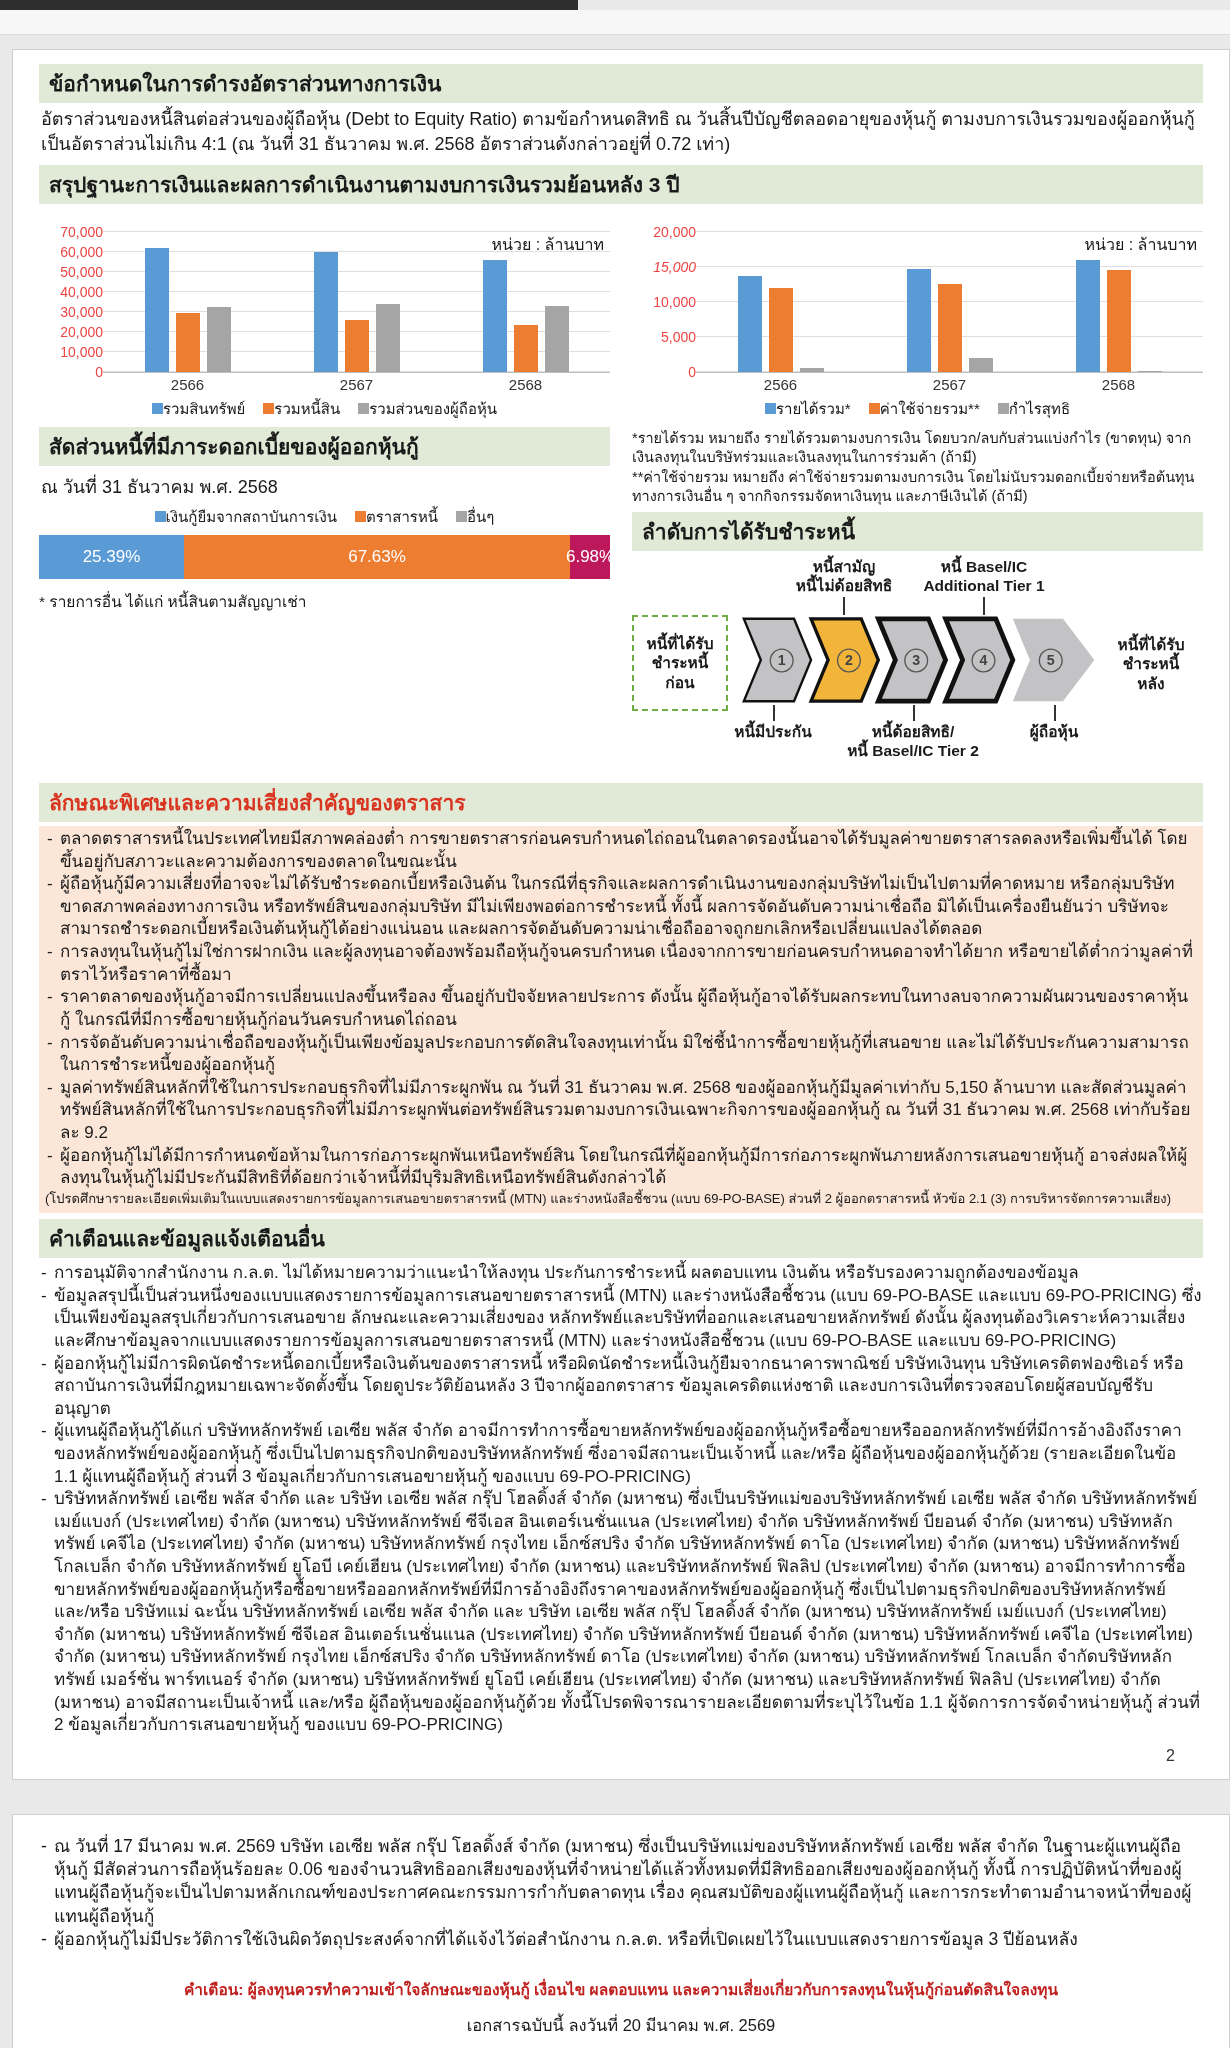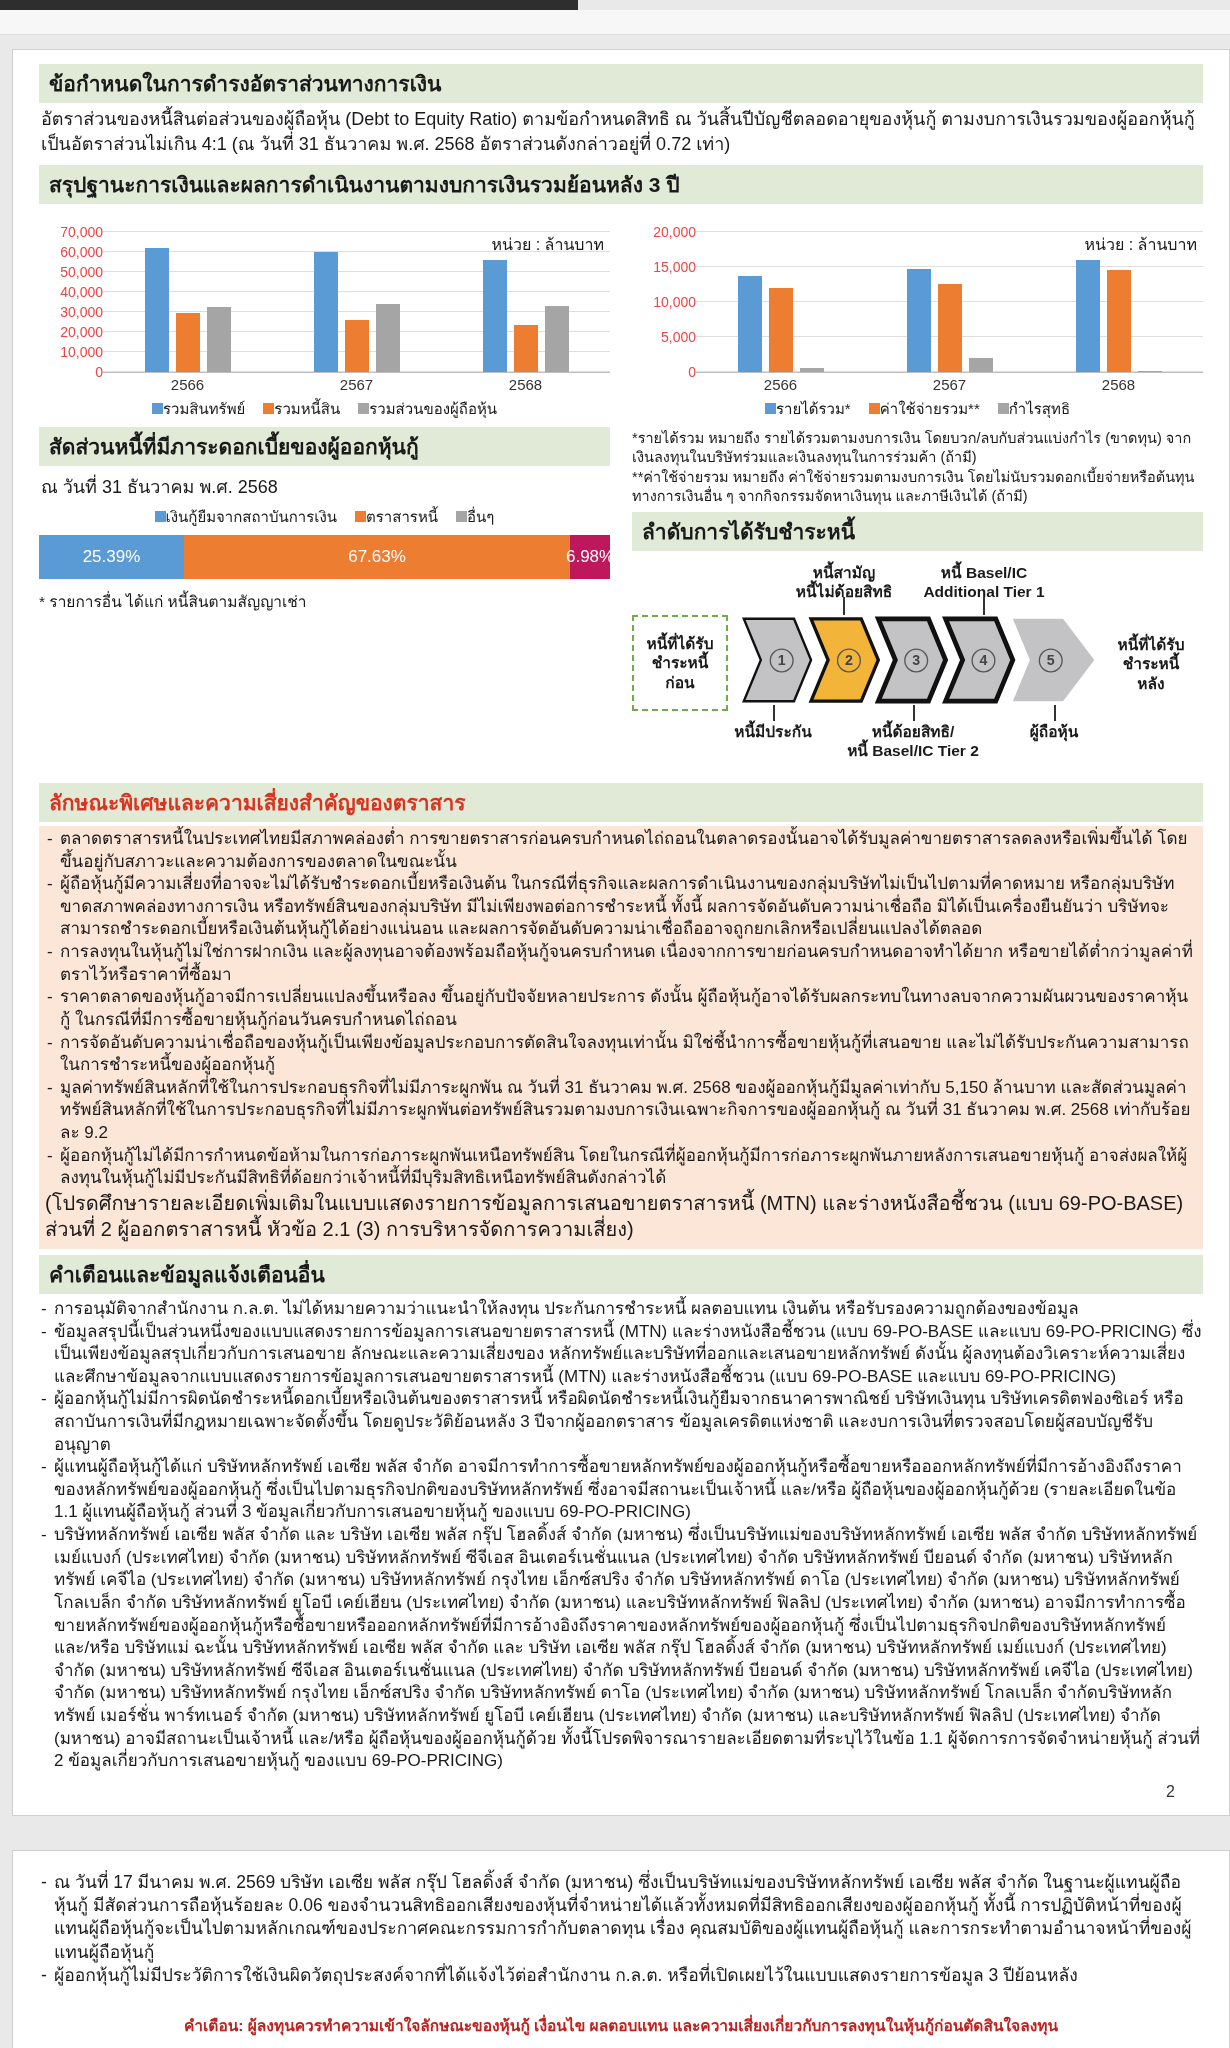--- a/index.html
+++ b/index.html
@@ -32,42 +32,42 @@
   .chart-footnotes p{margin:0 0 2px 0}
   
   .asof{font-size:18px;margin:6px 0 2px 2px}
   .stackbar{display:flex;height:44px;margin-top:6px}
   .seg{display:flex;align-items:center;justify-content:center;color:#fff;font-size:17px}
   .vals-row{display:flex;font-size:16.5px;margin-top:14px}
   .vals-row span{display:block}
   .sb-footnote{font-size:15.5px;margin-top:10px}
   
   .diagram{position:relative;height:220px;margin-top:6px;font-size:15.5px;font-weight:bold}
-  .d-top-label{position:absolute;top:6px;width:170px;text-align:center;line-height:1.25}
+  .d-top-label{position:absolute;top:0;width:170px;text-align:center;line-height:1.25}
   .d-top-label.t1{left:127px}
   .d-top-label.t2{left:267px}
   .vline{position:absolute;width:2px;background:#333}
   .v-t1{left:211px;top:40px;height:18px}
   .v-t2{left:351px;top:40px;height:18px}
   .v-b1{left:141px;top:148px;height:16px}
   .v-b2{left:281px;top:148px;height:16px}
   .v-b3{left:422px;top:148px;height:16px}
   .band{position:absolute;left:104px;top:58px}
   .d-left-box{position:absolute;left:0;top:58px;width:92px;height:92px;border:2px dashed #70ad47;display:flex;flex-direction:column;align-items:center;justify-content:center;line-height:1.25;text-align:center}
   .d-right-label{position:absolute;left:479px;top:78px;width:80px;text-align:center;line-height:1.25}
   .d-bottom{position:absolute;top:166px;text-align:center;line-height:1.2}
   .b1{left:71px;width:140px}
   .b2{left:186px;width:190px}
   .b3{left:372px;width:100px}
   
   .risk-body{background:#fbe6d8;padding:2px 8px 6px 6px}
   .doc-list{list-style:none;margin:0;padding:0;font-size:17px;line-height:1.33}
   .doc-list li{position:relative;padding-left:15px;overflow-wrap:break-word}
   .doc-list li:before{content:"-";position:absolute;left:2px}
-  .plain-note{font-size:20px;line-height:1.33;margin:0;overflow-wrap:break-word}
+  .plain-note{font-size:13px;line-height:1.33;margin:0;overflow-wrap:break-word}
   .page-num{text-align:right;font-size:16px;color:#333;padding:10px 28px 0 0}
   
   .foot-warning{color:#c0201e;font-weight:bold;text-align:center;font-size:15.5px;margin-top:26px}
   .dated{text-align:center;font-size:16.5px;margin-top:10px}
 </style>
 </head>
 <body>
 
 <div class="top-strip"></div>
 <div class="top-gap"></div>
@@ -166,21 +166,21 @@
         </div>
       <div class="sb-footnote">* รายการอื่น ได้แก่ หนี้สินตามสัญญาเช่า</div>
     </div>
 
     <div class="col">
       <div class="chart">
         <div class="unit-label">หน่วย : ล้านบาท</div>
         <div class="chart-canvas">
             <div class="yaxis">
               <div class="ytick" style="bottom: 100%;">20,000</div>
-              <div class="ytick" style="bottom: 75%;">15,000</div>
+              <div class="ytick" style="bottom: 75%; font-style: italic;">15,000</div>
               <div class="ytick" style="bottom: 50%;">10,000</div>
               <div class="ytick" style="bottom: 25%;">5,000</div>
               <div class="ytick" style="bottom: 0%;">0</div>
             </div>
             <div class="plot">
               <div class="gridline" style="bottom: 100%;"></div>
               <div class="gridline" style="bottom: 75%;"></div>
               <div class="gridline" style="bottom: 50%;"></div>
               <div class="gridline" style="bottom: 25%;"></div>
               <div class="gridline" style="bottom: 0%;"></div>

